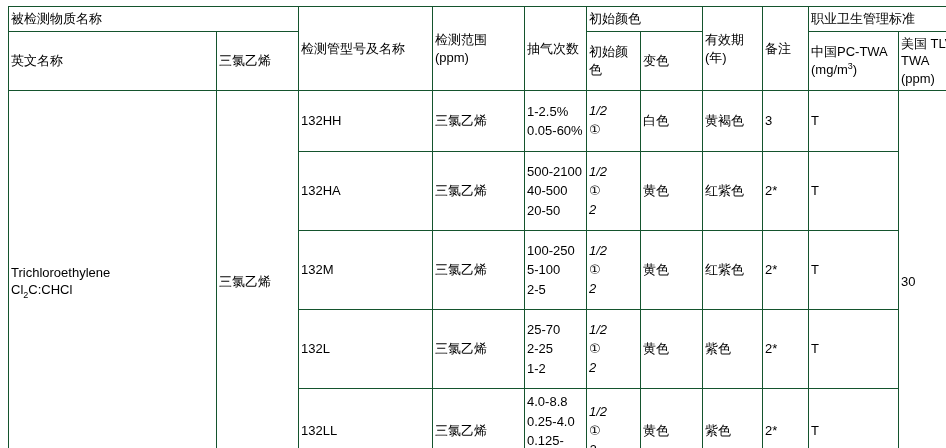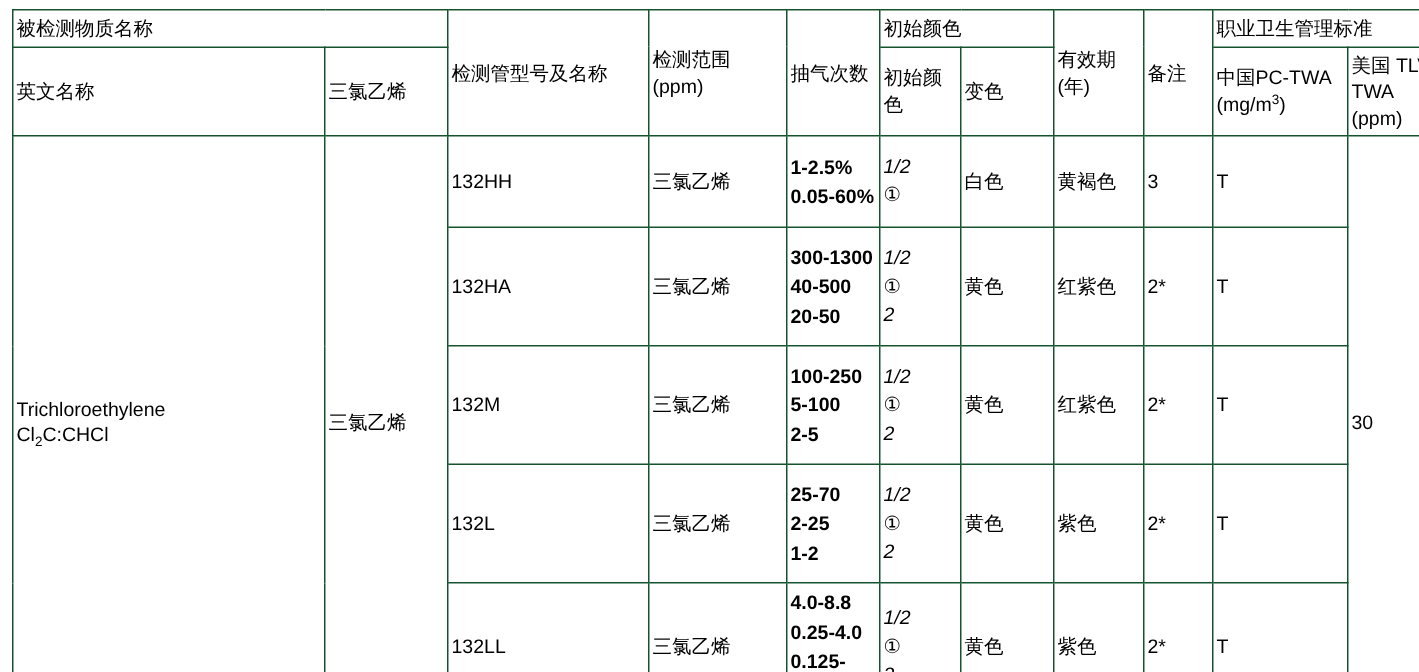--- a/index.html
+++ b/index.html
@@ -36,21 +36,20 @@
   }
   .hdr {
     font-weight: bold;
     font-size: 13px;
   }
   .hdr-tall {
     height: 44px;
   }
   .cell-lines > div {
     line-height: 1.5;
-    font-weight: bold;
   }
   .substance-name {
     font-size: 13px;
     line-height: 1.7;
   }
   .pump-col div {
     line-height: 1.45;
     font-style: italic;
   }
   sub { font-size: 9px; }
@@ -132,21 +131,21 @@
         <td>3</td>
         <td>T</td>
         <td rowspan="5">30</td>
         <td rowspan="5">10</td>
       </tr>
 
       <tr>
         <td style="height:72px">132HA</td>
         <td>三氯乙烯</td>
         <td class="cell-lines">
-          <div>300-1300</div>
+          <div>500-2100</div>
           <div>40-500</div>
           <div>20-50</div>
         </td>
         <td class="pump-col">
           <div>1/2</div>
           <div>①</div>
           <div>2</div>
         </td>
         <td>黄色</td>
         <td>红紫色</td>

